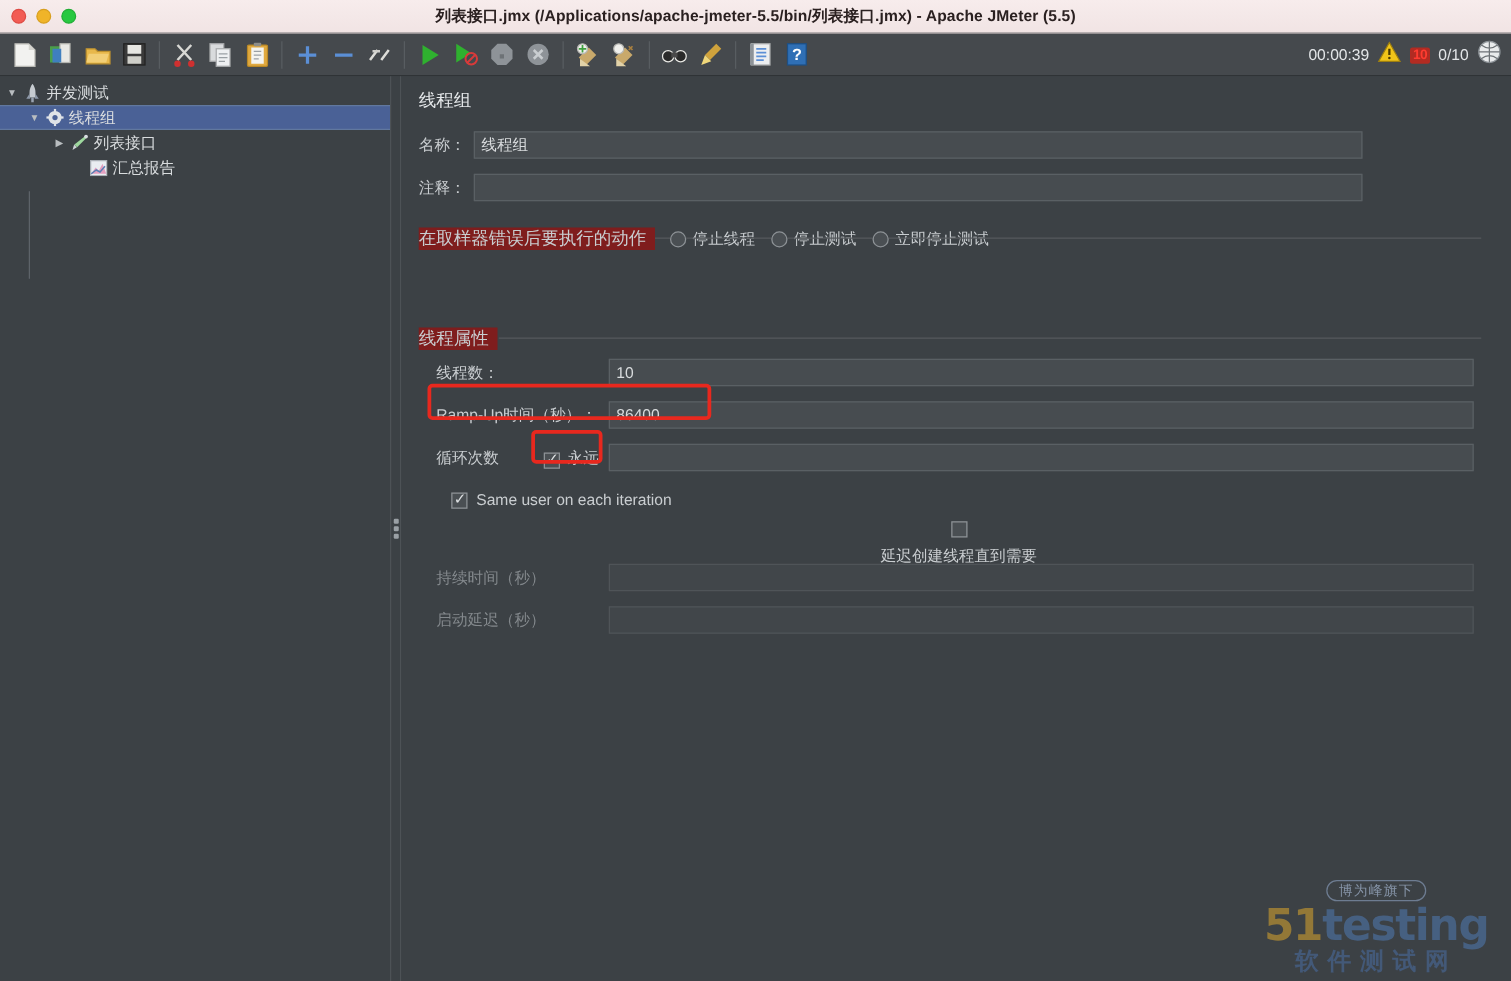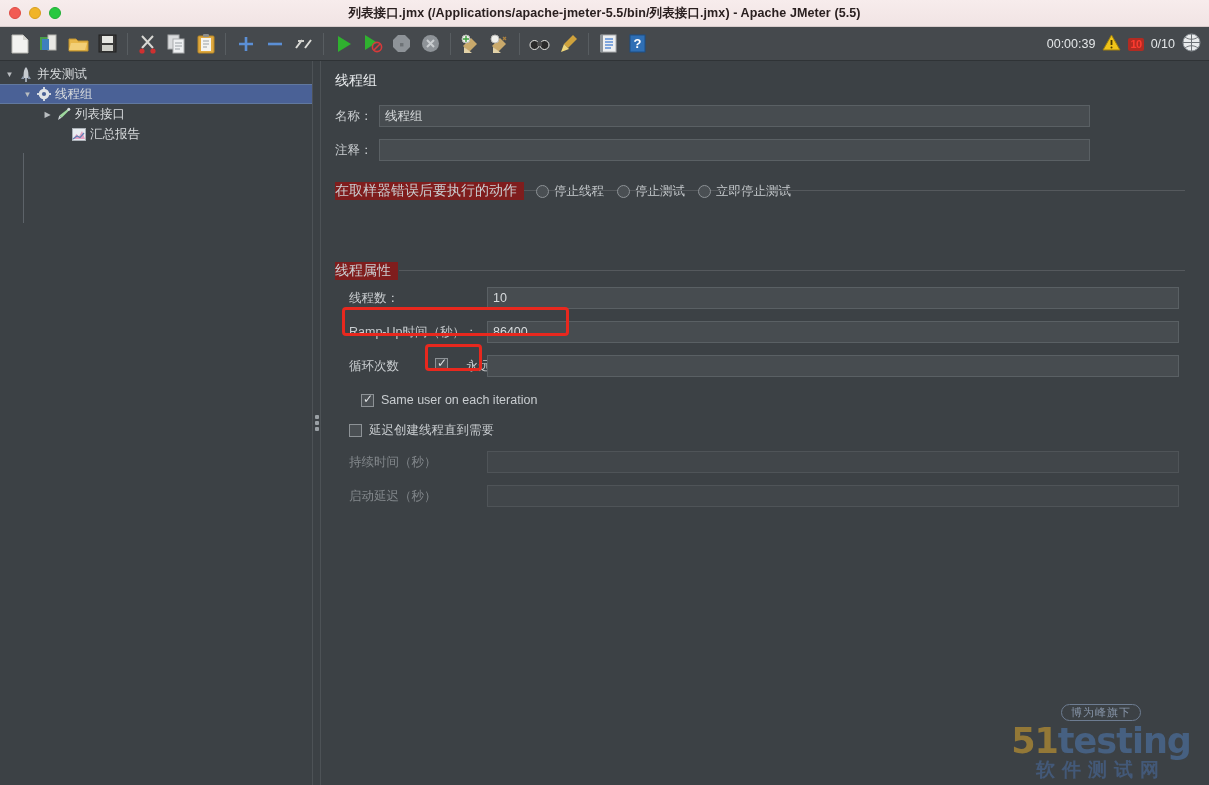--- a/index.html
+++ b/index.html
@@ -525,33 +525,33 @@
           <input class="tf" style="width: 692px;" value="10">
         </div>
 
         <div class="row" style="margin-bottom:8px;">
           <span class="row-label" style="width:138px;">Ramp-Up时间（秒）：</span>
           <input class="tf" style="width: 692px;" value="86400">
         </div>
 
         <div class="row">
           <span class="row-label" style="width:86px;">循环次数</span>
-          <label style="display:flex; align-items:flex-start; gap:18px; width:52px;">
+          <label style="display:flex; align-items:flex-end; gap:6px; width:52px;">
             <span class="cbox on"></span>
             <span class="cb-label">永远</span>
           </label>
           <input class="tf" style="width: 692px;" value="">
         </div>
 
         <div class="cb-row" style="padding-left:12px;">
           <span class="cbox on"></span>
           <span class="cb-label">Same user on each iteration</span>
         </div>
 
-        <div class="cb-row" style="padding-left:0;">
+        <div class="cb-row" style="padding-left:0;flex-direction:column;">
           <span class="cbox"></span>
           <span class="cb-label">延迟创建线程直到需要</span>
         </div>
 
 
         <div class="row" style="margin-top:6px;">
           <span class="row-label dim" style="width:138px;">持续时间（秒）</span>
           <input class="tf disabled" style="width: 692px;" disabled="" value="">
         </div>
 

